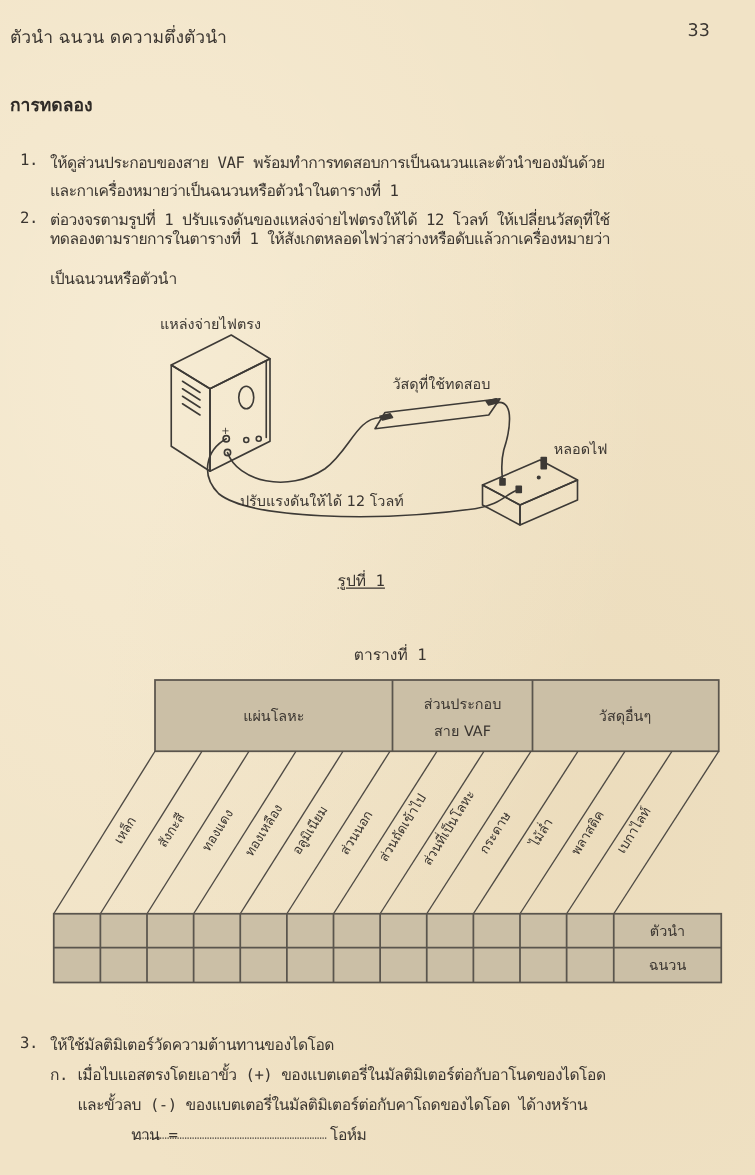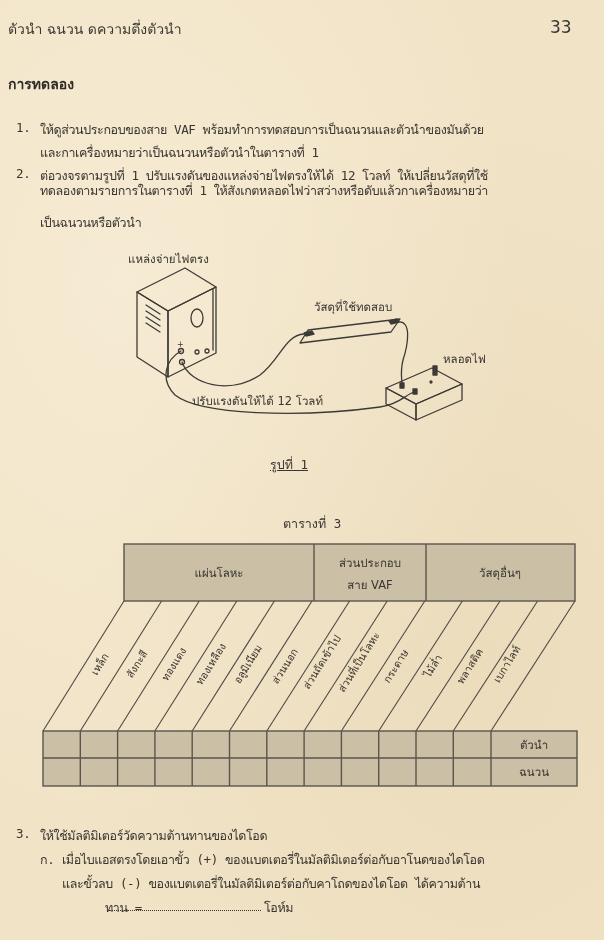--- a/index.html
+++ b/index.html
@@ -7,21 +7,21 @@
     width:604px; height:940px; overflow:hidden;
     background:#f1e3c6;
     background-image: radial-gradient(ellipse at 20% 30%, rgba(255,250,235,0.35), rgba(0,0,0,0) 60%),
                       radial-gradient(ellipse at 80% 70%, rgba(220,200,160,0.25), rgba(0,0,0,0) 60%);
     font-family: "DejaVu Sans", sans-serif;
     color:#3a3530;
     position:relative;
   }
   .abs { position:absolute; }
   .hdr-title { left:8px; top:18px; font-size:14px; color:#3b3631; }
-  .page-num { left:550px; top:17px; font-size:17px; color:#3b3631; }
+  .page-num { left:550px; top:17px; font-size:14px; color:#3b3631; }
   .section { left:8px; top:73px; font-size:14px; font-weight:bold; color:#2f2b27; }
   .para { font-family:"DejaVu Sans Mono", monospace; font-size:12.5px; color:#3a3530; white-space:nowrap; letter-spacing:-0.4px; }
   .caption { font-family:"DejaVu Sans Mono", monospace; font-size:12.5px; color:#3a3530; }
   .fig-caption { left:270px; top:455px; text-decoration:underline; }
   .table-caption { left:283px; top:514px; }
   svg text { font-family:"DejaVu Sans", sans-serif; }
 </style>
 </head>
 <body>
 
@@ -84,21 +84,21 @@
     </g>
     <text x="128" y="263" font-size="11.5" fill="#3a3530">แหล่งจ่ายไฟตรง</text>
     <text x="314" y="311" font-size="11.5" fill="#3a3530">วัสดุที่ใช้ทดสอบ</text>
     <text x="443" y="363" font-size="11.5" fill="#3a3530">หลอดไฟ</text>
     <text x="192" y="405" font-size="11.5" fill="#3a3530">ปรับแรงดันให้ได้ 12 โวลท์</text>
     <text x="177" y="347" font-size="8" fill="#3a3530">+</text>
   </svg>
 </div>
 
 <div class="abs caption fig-caption">รูปที่ 1</div>
-<div class="abs caption table-caption">ตารางที่ 3</div>
+<div class="abs caption table-caption">ตารางที่ 1</div>
 
 <div class="abs" style="left:0; top:540px; width:604px; height:255px;margin-left:27px;">
   <svg width="604" height="255" viewBox="0 540 604 255" xmlns="http://www.w3.org/2000/svg">
 
     <g stroke="#5a554d" stroke-width="1.4">
       <rect x="97" y="544" width="451" height="57" fill="#cbbfa6"></rect>
       <line x1="287" y1="544" x2="287" y2="601"></line>
       <line x1="399" y1="544" x2="399" y2="601"></line>
     </g>
     <text x="192" y="577" font-size="11.5" text-anchor="middle" fill="#3a3530">แผ่นโลหะ</text>
@@ -158,16 +158,16 @@
   </svg>
   
   <div style="position:absolute; left:16px; top:191px; width:448px; height:27px;"></div>
   <div style="position:absolute; left:16px; top:218px; width:448px; height:28px;"></div>
 </div>
 
 <div class="abs para" style="left:16px; top:826px;">3.</div>
 <div class="abs para" style="left:40px; top:826px;">ให้ใช้มัลติมิเตอร์วัดความต้านทานของไดโอด</div>
 <div class="abs para" style="left:40px; top:850px;">ก.</div>
 <div class="abs para" style="left:62px; top:850px;">เมื่อไบแอสตรงโดยเอาขั้ว (+) ของแบตเตอรี่ในมัลติมิเตอร์ต่อกับอาโนดของไดโอด</div>
-<div class="abs para" style="left:62px; top:874px;">และขั้วลบ (-) ของแบตเตอรี่ในมัลติมิเตอร์ต่อกับคาโถดของไดโอด ได้ความต้าน</div>
+<div class="abs para" style="left:62px; top:874px;">และขั้วลบ (-) ของแบตเตอรี่ในมัลติมิเตอร์ต่อกับคาโถดของไดโอด ได้างหร้าน</div>
 <div class="abs para" style="left:62px; top:898px;margin-left:43px;">ทาน =</div>
 <div class="abs" style="left:109px; top:909px; width:152px; border-bottom:1px dotted #3a3530; height:1px;"></div>
 <div class="abs para" style="left:264px; top:898px;">โอห์ม</div>
 
 </body></html>

